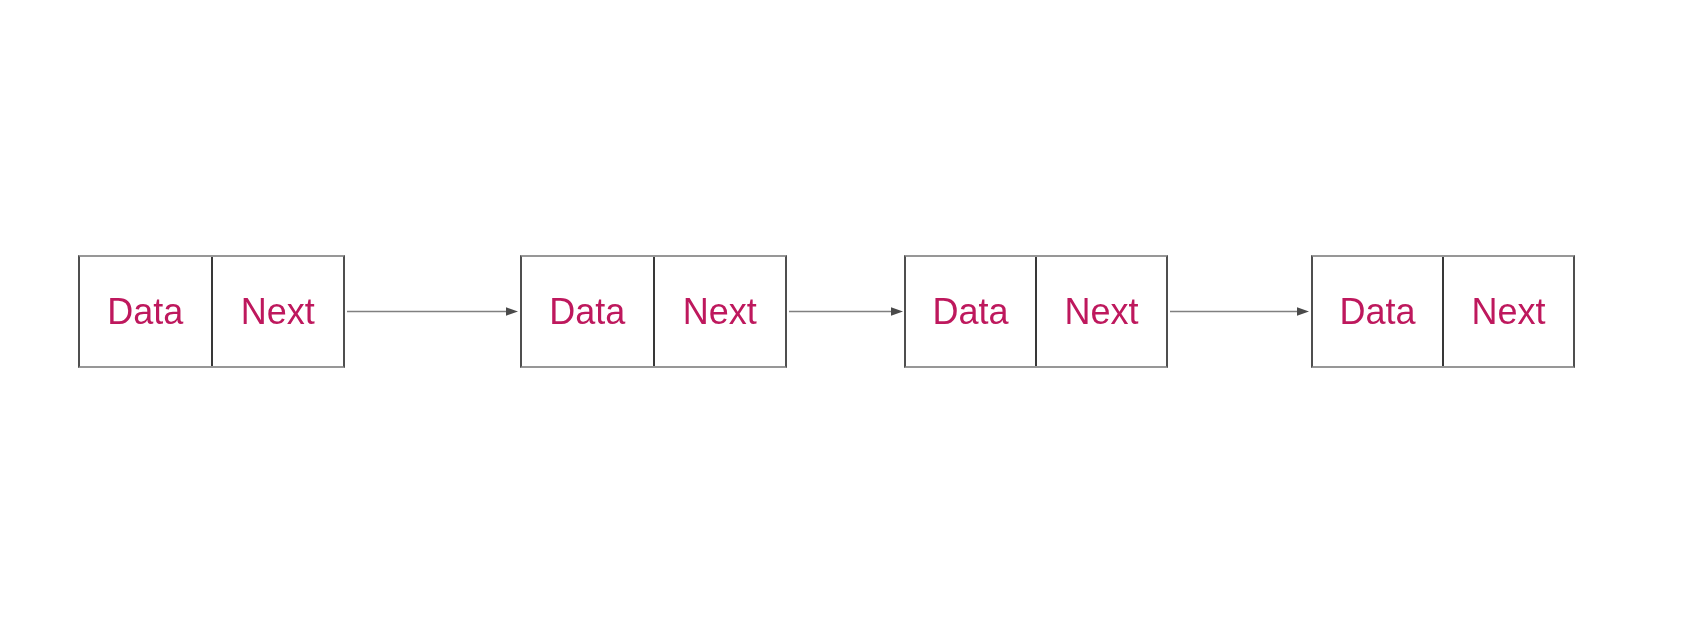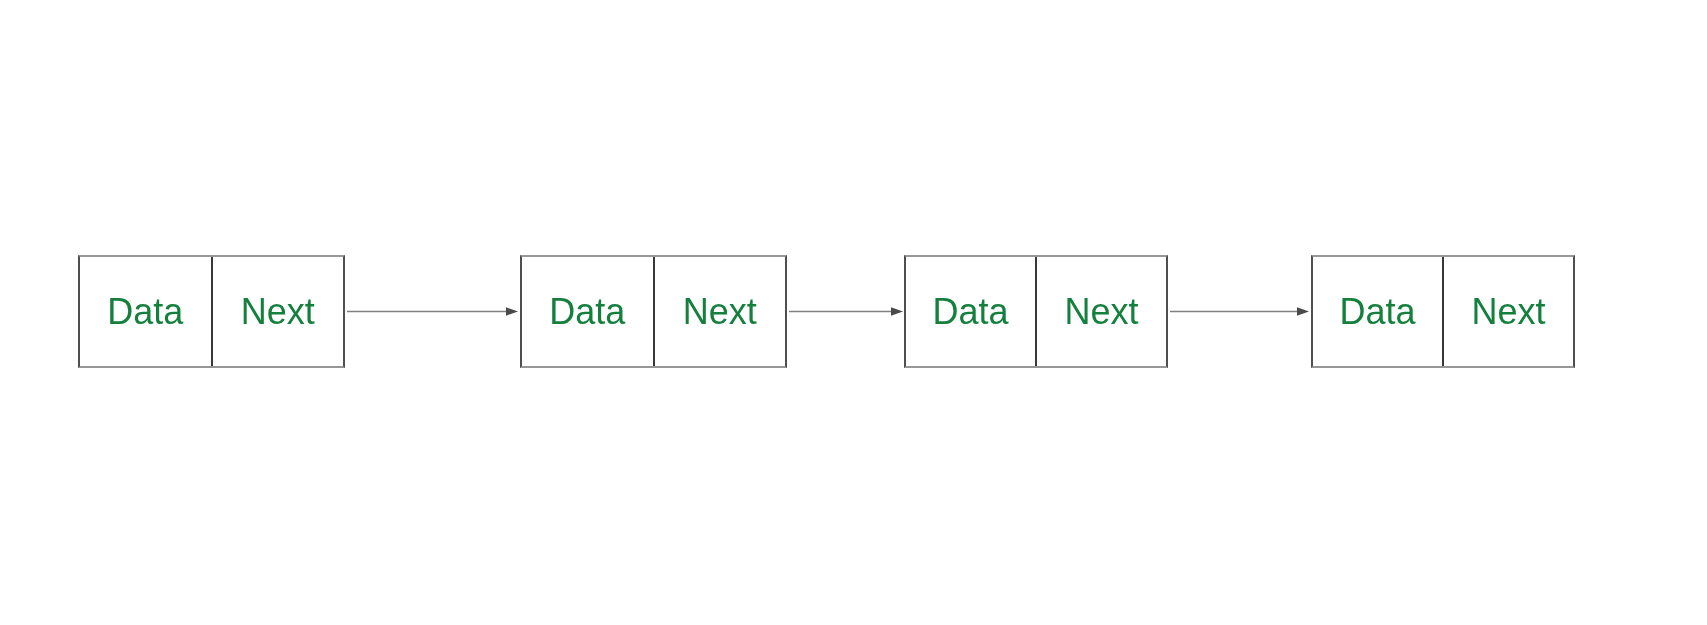--- a/index.html
+++ b/index.html
@@ -31,21 +31,21 @@
   .node-2 { left: 520px;  width: 267px; }
   .node-3 { left: 904px;  width: 264px; }
   .node-4 { left: 1311px; width: 264px; }
   .cell {
     flex: 1 1 0;
     display: flex;
     align-items: center;
     justify-content: center;
     font-size: 36px;
     line-height: 1;
-    color: #15803d;
+    color: #be185d;
     white-space: nowrap;
   }
   .divider {
     width: 2px;
     background: #383838;
     flex: 0 0 auto;
   }
   .arrow-layer {
     position: absolute;
     left: 0;

